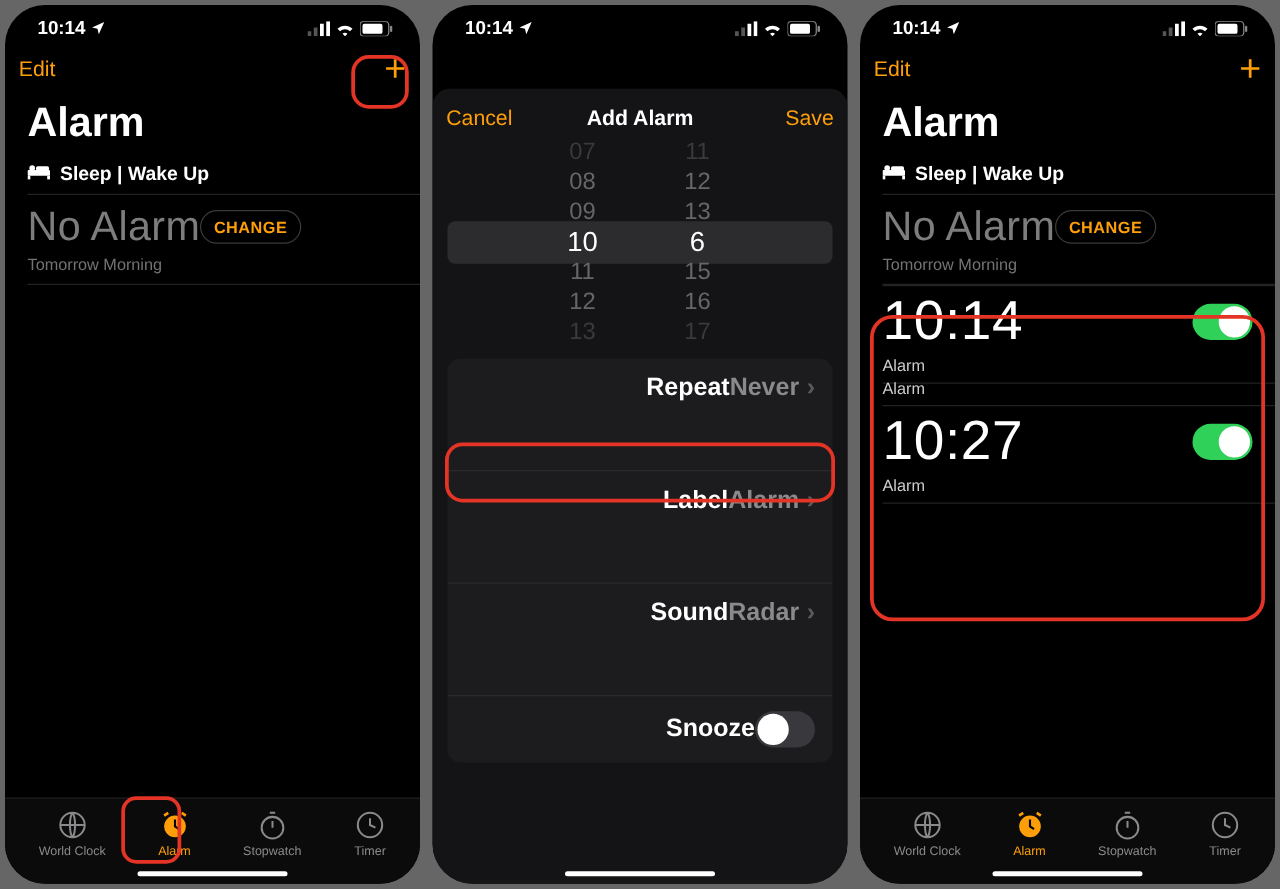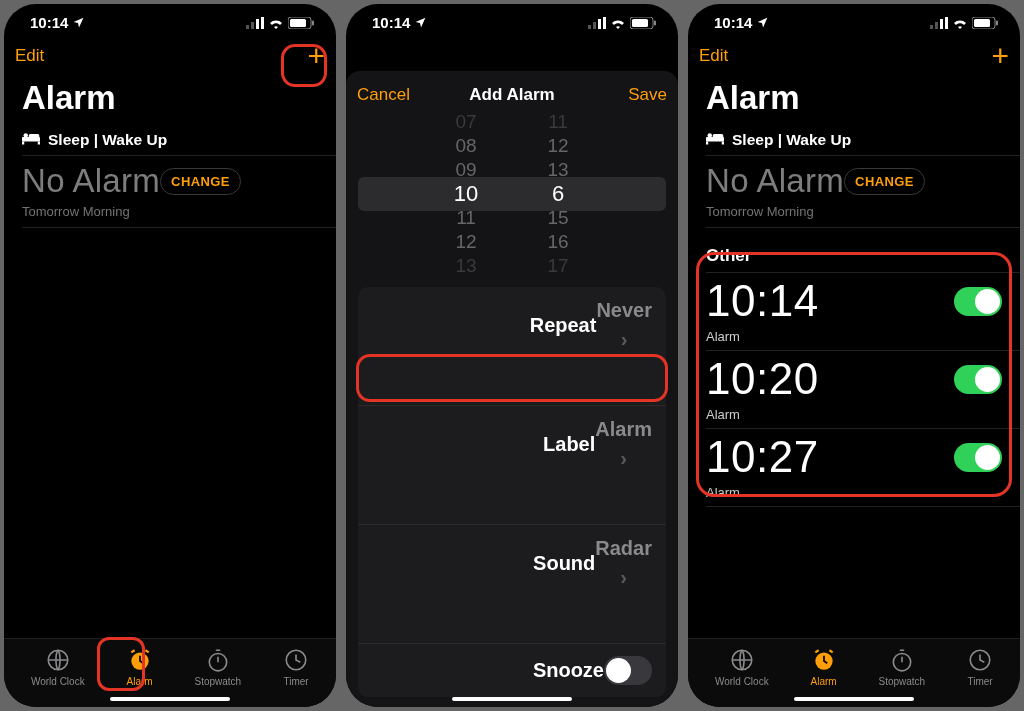--- a/index.html
+++ b/index.html
@@ -53,21 +53,21 @@
   .picker { margin: 8px 12px 18px; position:relative; height:150px; display:flex; justify-content:center; align-items:center;gap:12px; }
   .picker .sel { position:absolute; left:0; right:0; top:50%; transform:translateY(-50%); height:34px; background:#2c2c2e; border-radius:6px; }
   .picker-col { position:relative; width:80px; text-align:center; display:flex; flex-direction:column; gap:2px; }
   .picker-col span { color:#3a3a3c; font-size:19px; line-height:22px; }
   .picker-col span.cur { color:#fff; font-size:22px; }
   .picker-col span.near { color:#666; }
 
   .settings-list { margin:0 12px; background:#1c1c1e; border-radius:10px; overflow:hidden; }
   .srow { display:flex; justify-content:flex-end; align-items:center; padding:12px 14px; font-size:20px;font-weight:bold;}
   .srow + .srow { border-top:1px solid #2a2a2c;margin-top:42px; }
-  .srow .val { color:#8a8a8d; display:flex; align-items:center; gap:6px;flex-direction:column;}
+  .srow .val { color:#8a8a8d; display:flex; align-items:center; gap:6px;}
   .chev { color:#5a5a5c; }
   .toggle { width:48px; height:29px; border-radius:15px; background:#39393d; position:relative;}
   .toggle .knob { position:absolute; top:2px; left:2px; width:25px; height:25px; border-radius:50%; background:#fff;}
   .toggle.on { background:#30d158;}
   .toggle.on .knob { left:auto; right:2px; }
 
   
   .alarm-row { display:flex; justify-content:space-between; align-items:center; padding: 6px 18px 10px; }
   .alarm-time { font-size:44px; font-weight:300; letter-spacing:0.5px; line-height:1;}
   .alarm-lbl { font-size:13px; color:#ccc; padding:0 18px 6px; margin-top:-4px;}
@@ -328,39 +328,32 @@
       <span>Sleep | Wake Up</span>
     </div>
     <div class="sep"></div>
     <div class="no-alarm-row">
       <span class="no-alarm-title">No Alarm</span>
       <span class="change-pill">CHANGE</span>
     </div>
     <div class="no-alarm-sub">Tomorrow Morning</div>
     <div class="sep"></div>
 
-    <div class="section-header small">Other</div>
     <div class="sep"></div>
 
     <div>
       <div class="alarm-row">
         <span class="alarm-time">10:14</span>
         <span class="toggle on">
             <span class="knob"></span>
           </span>
       </div>
       <div class="alarm-lbl">Alarm</div>
       <div class="sep"></div>
 
-      <div class="alarm-row">
-        <span class="alarm-time">10:20</span>
-        <span class="toggle on">
-            <span class="knob"></span>
-          </span>
-      </div>
       <div class="alarm-lbl">Alarm</div>
       <div class="sep"></div>
 
       <div class="alarm-row">
         <span class="alarm-time">10:27</span>
         <span class="toggle on">
             <span class="knob"></span>
           </span>
       </div>
       <div class="alarm-lbl">Alarm</div>

